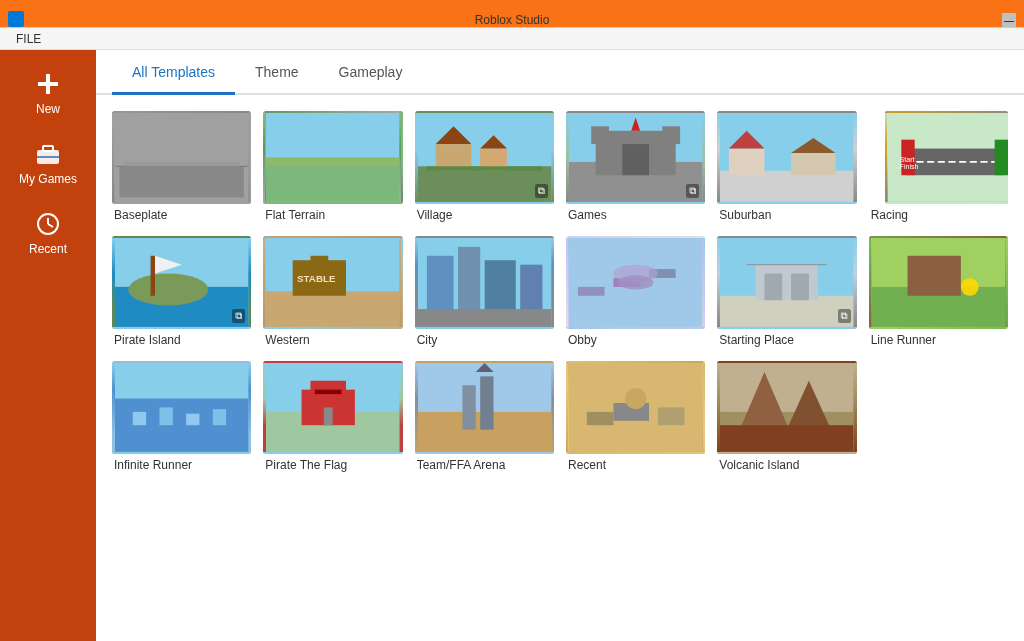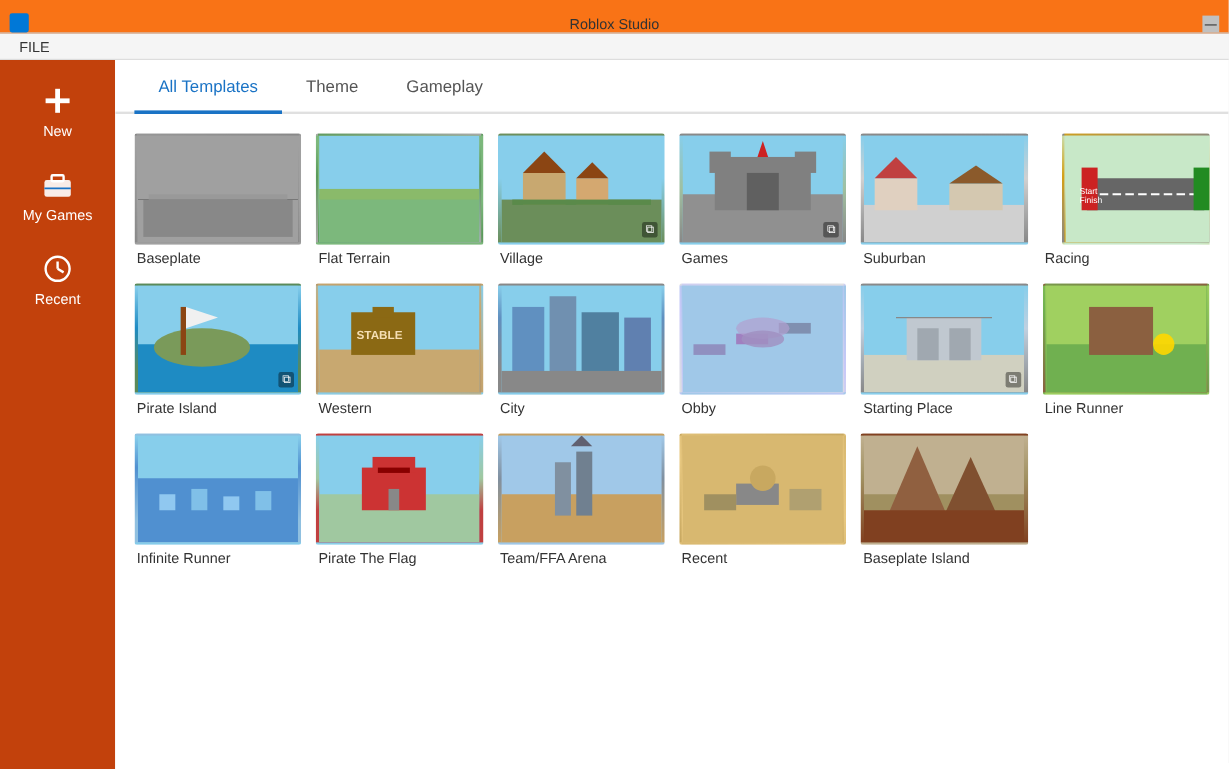--- a/index.html
+++ b/index.html
@@ -409,19 +409,19 @@
             <div class="item-label">Recent</div>
           </div>
           <div class="grid-item">
             <div class="thumbnail bg-volcanic"><svg class="thumb-svg" viewBox="0 0 150 100">
                 <rect width="150" height="100" fill="#c0b090"></rect>
                 <rect x="0" y="55" width="150" height="45" fill="#a09060"></rect>
                 <polygon points="50,10 20,80 80,80" fill="#906040"></polygon>
                 <polygon points="100,20 75,75 125,75" fill="#805030"></polygon>
                 <rect x="0" y="70" width="150" height="30" fill="#804020"></rect>
               </svg></div>
-            <div class="item-label">Baseplate Island</div>
+            <div class="item-label">Volcanic Island</div>
           </div>
         </div>
     </div>
 
   </div>
 </div>
 
 </body></html>

